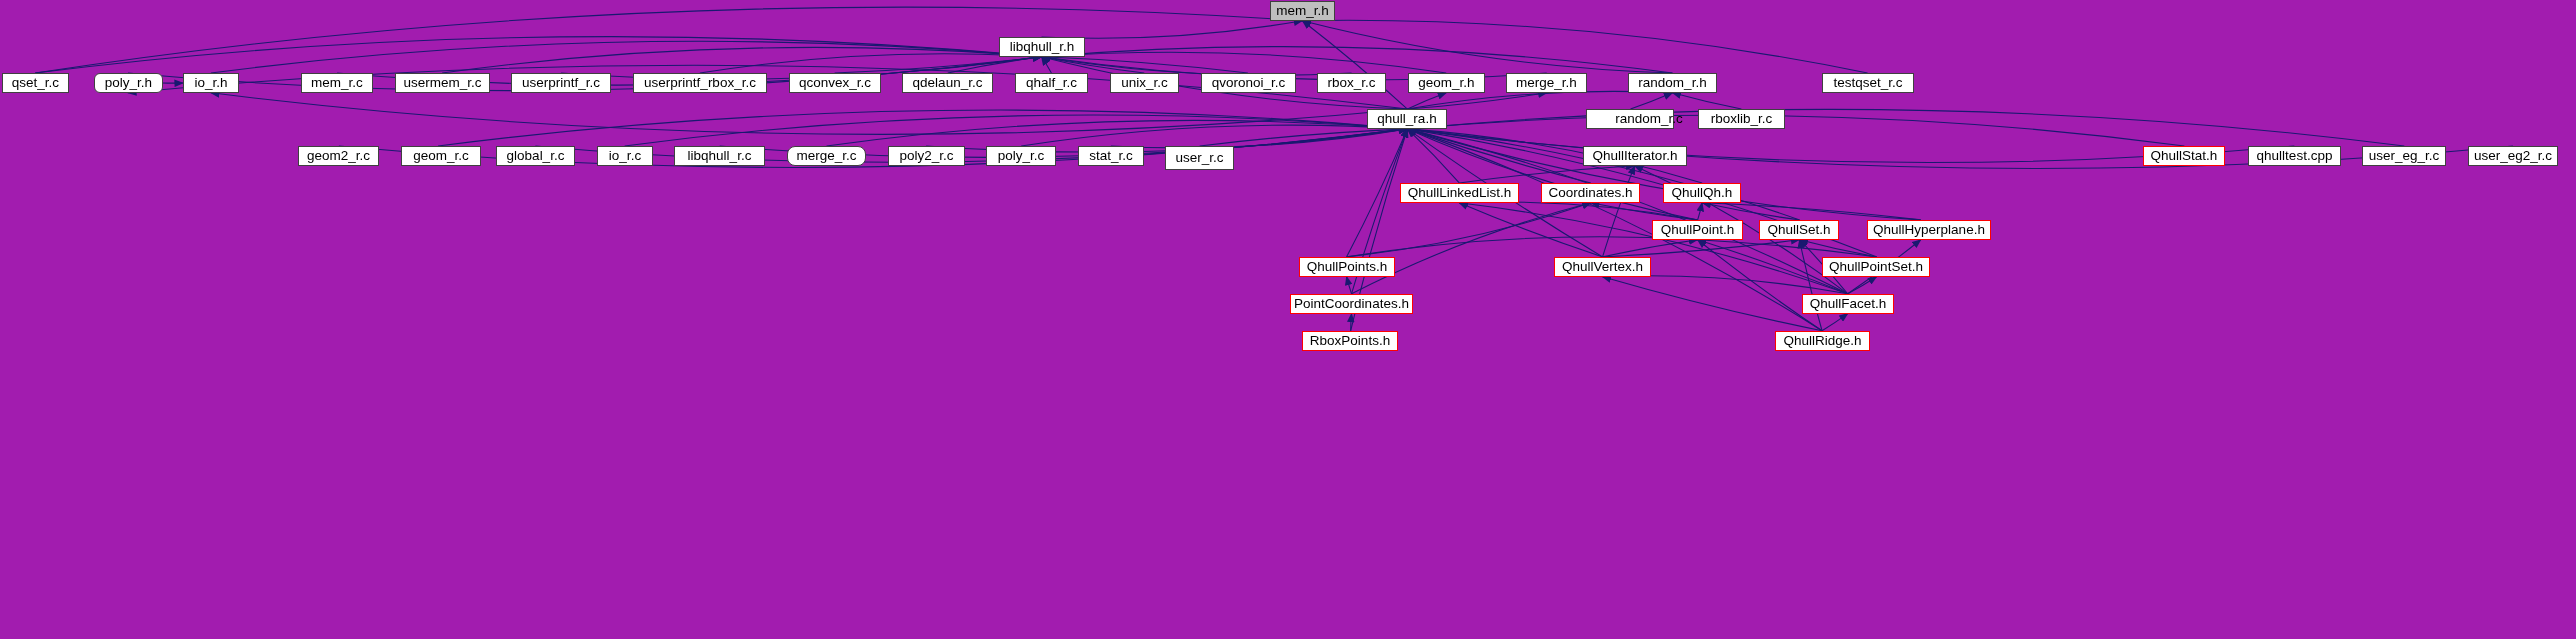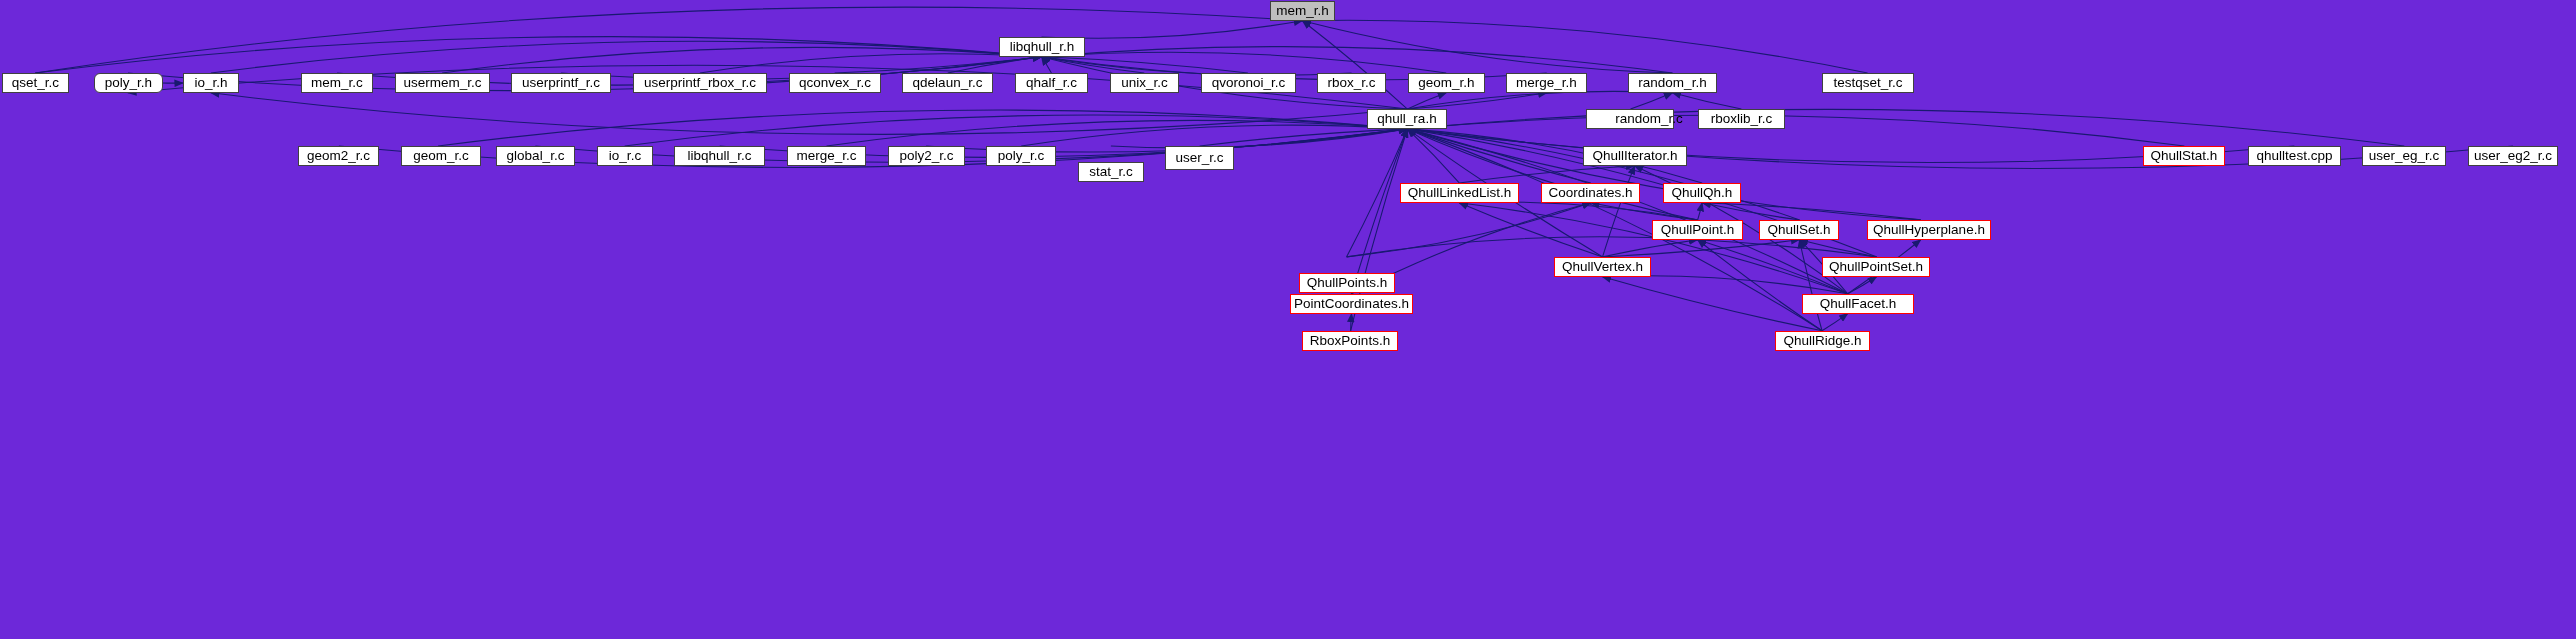--- a/index.html
+++ b/index.html
@@ -1,17 +1,17 @@
 <!DOCTYPE html>
 <html style="font-size:14.4px"><head>
 <meta charset="utf-8">
 <style>
   html,body{margin:0;padding:0;background:#ffffff;}
   body{font-family:"Liberation Sans", sans-serif;}
-  #graph-wrap{position:relative;width:2576px;height:639px;background:#6d28d9;overflow:hidden;text-decoration:underline;}
+  #graph-wrap{position:relative;width:2576px;height:639px;background:#a21caf;overflow:hidden;text-decoration:underline;}
   svg.edges{position:absolute;left:0;top:0;width:2576px;height:639px;}
   .node{
     position:absolute;
     box-sizing:border-box;
     display:flex;align-items:center;justify-content:center;
     background:#ffffff;
     border:0.9px solid #404040;
     font-size:13.5px;
     color:#000000;
     white-space:nowrap;
@@ -195,30 +195,30 @@
       </div>
       <div class="node" style="left: 496px; top: 146px; width: 79px; height: 20px;">
         <span>global_r.c</span>
       </div>
       <div class="node" style="left: 597px; top: 146px; width: 56px; height: 20px;">
         <span>io_r.c</span>
       </div>
       <div class="node" style="left: 674px; top: 146px; width: 91px; height: 20px;">
         <span>libqhull_r.c</span>
       </div>
-      <div class="node" style="left: 787px; top: 146px; width: 79px; height: 20px;">
+      <div class="node" style="left: 787px; top: 146px; width: 79px; height: 20px; border-radius: 8px;">
         <span>merge_r.c</span>
       </div>
       <div class="node" style="left: 888px; top: 146px; width: 77px; height: 20px;">
         <span>poly2_r.c</span>
       </div>
       <div class="node" style="left: 986px; top: 146px; width: 70px; height: 20px;">
         <span>poly_r.c</span>
       </div>
-      <div class="node" style="left: 1078px; top: 146px; width: 66px; height: 20px; margin-top: 16px;">
+      <div class="node" style="left: 1078px; top: 146px; width: 66px; height: 20px;">
         <span>stat_r.c</span>
       </div>
       <div class="node" style="left: 1165px; top: 146px; width: 69px; height: 24px;">
         <span>user_r.c</span>
       </div>
       <div class="node" style="left: 1583px; top: 146px; width: 104px; height: 20px;">
         <span>QhullIterator.h</span>
       </div>
       <div class="node red" style="left: 2143px; top: 146px; width: 82px; height: 20px;">
         <span>QhullStat.h</span>
@@ -243,33 +243,33 @@
       </div>
       <div class="node red" style="left: 1652px; top: 220px; width: 91px; height: 20px;">
         <span>QhullPoint.h</span>
       </div>
       <div class="node red" style="left: 1759px; top: 220px; width: 80px; height: 20px;">
         <span>QhullSet.h</span>
       </div>
       <div class="node red" style="left: 1859px; top: 220px; width: 124px; height: 20px; margin-left: 8px;">
         <span>QhullHyperplane.h</span>
       </div>
-      <div class="node red" style="left: 1299px; top: 273px; width: 96px; height: 20px;">
+      <div class="node red" style="left: 1299px; top: 257px; width: 96px; height: 20px;">
         <span>QhullPoints.h</span>
       </div>
       <div class="node red" style="left: 1554px; top: 257px; width: 97px; height: 20px;">
         <span>QhullVertex.h</span>
       </div>
       <div class="node red" style="left: 1822px; top: 257px; width: 108px; height: 20px;">
         <span>QhullPointSet.h</span>
       </div>
       <div class="node red" style="left: 1290px; top: 294px; width: 123px; height: 20px;">
         <span>PointCoordinates.h</span>
       </div>
-      <div class="node red" style="left: 1802px; top: 294px; width: 112px; height: 20px;">
+      <div class="node red" style="left: 1802px; top: 294px; width: 92px; height: 20px;">
         <span>QhullFacet.h</span>
       </div>
       <div class="node red" style="left: 1302px; top: 331px; width: 96px; height: 20px;">
         <span>RboxPoints.h</span>
       </div>
       <div class="node red" style="left: 1775px; top: 331px; width: 95px; height: 20px;">
         <span>QhullRidge.h</span>
       </div>
     </div>
 </div>

